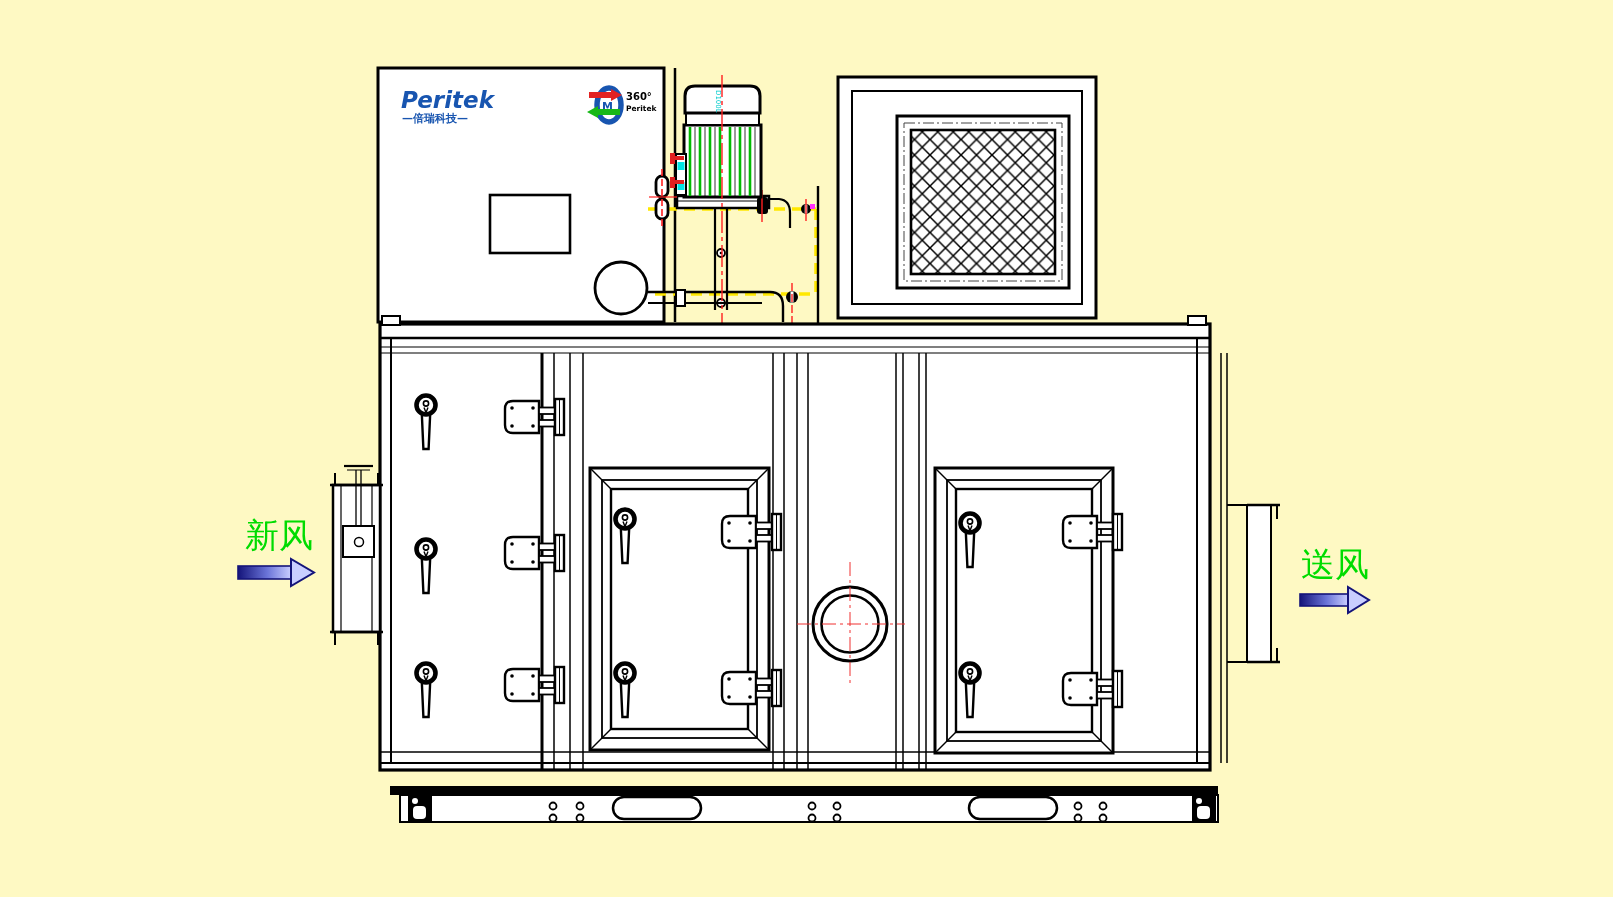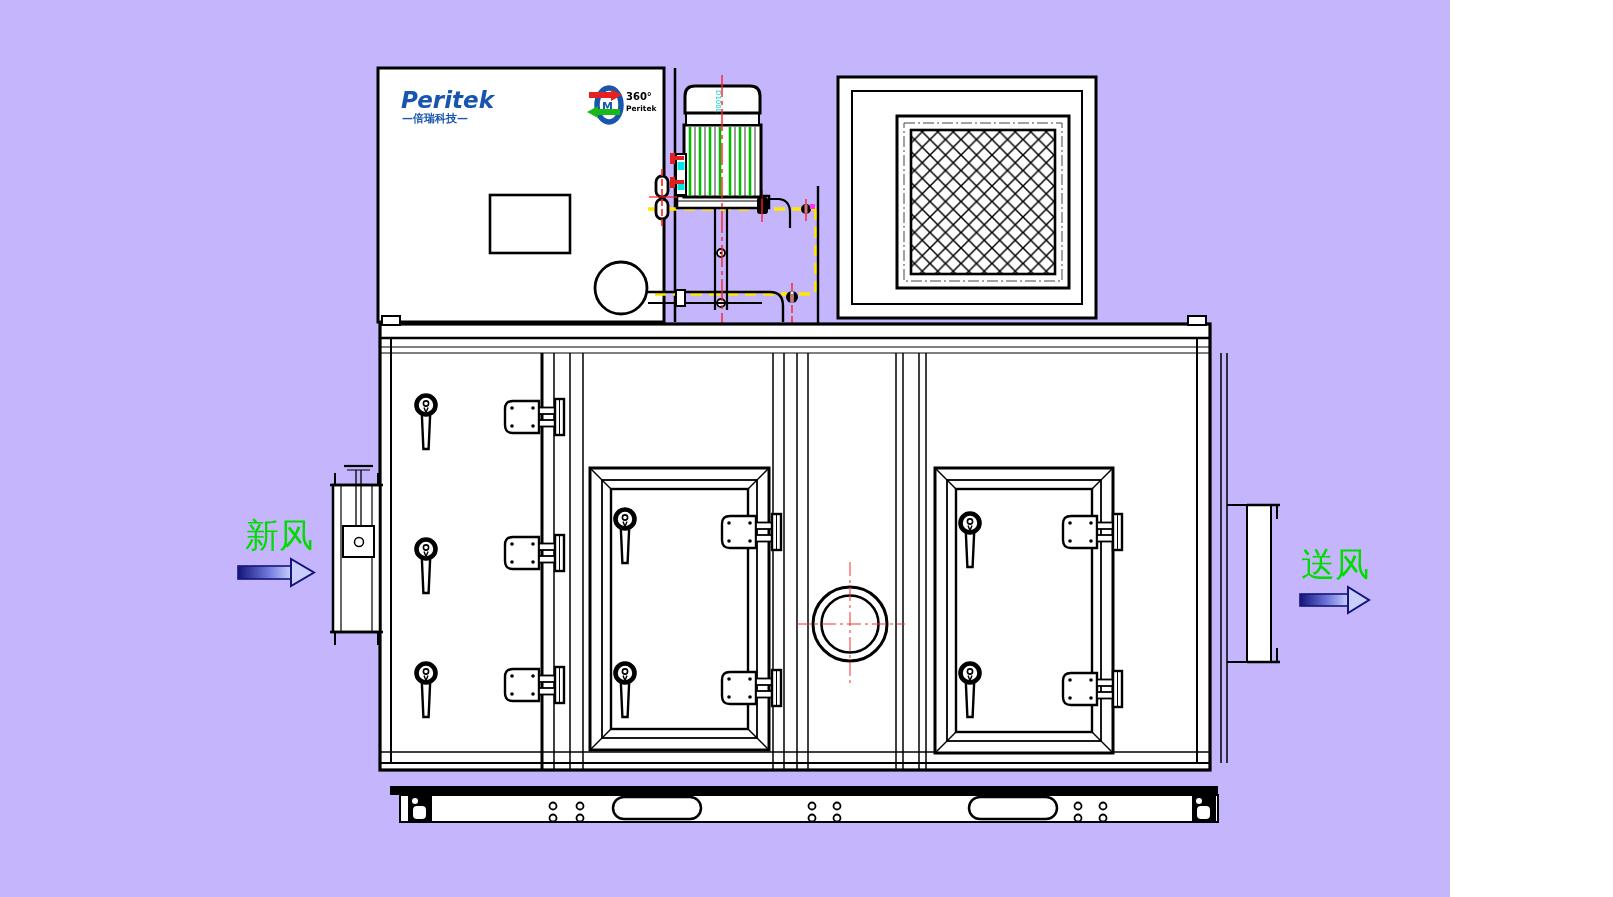--- a/index.html
+++ b/index.html
@@ -1,16 +1,16 @@
 <!DOCTYPE html>
 <html><head>
 <meta charset="utf-8">
 <style>
   html,body{margin:0;padding:0;background:#ffffff;}
-  #canvas{position:relative;width:1450px;height:897px;background:#c4b5fd;overflow:hidden;
+  #canvas{position:relative;width:1613px;height:897px;background:#fef9c3;overflow:hidden;
           font-family:"DejaVu Sans",sans-serif;}
   svg{position:absolute;left:0;top:0;}
   text{font-family:"DejaVu Sans",sans-serif;}
   .cjk{font-family:"DejaVu Sans",sans-serif;}
 </style>
 </head>
 <body>
 
 <div id="canvas">
 <svg width="1613" height="897" viewBox="0 0 1613 897">

